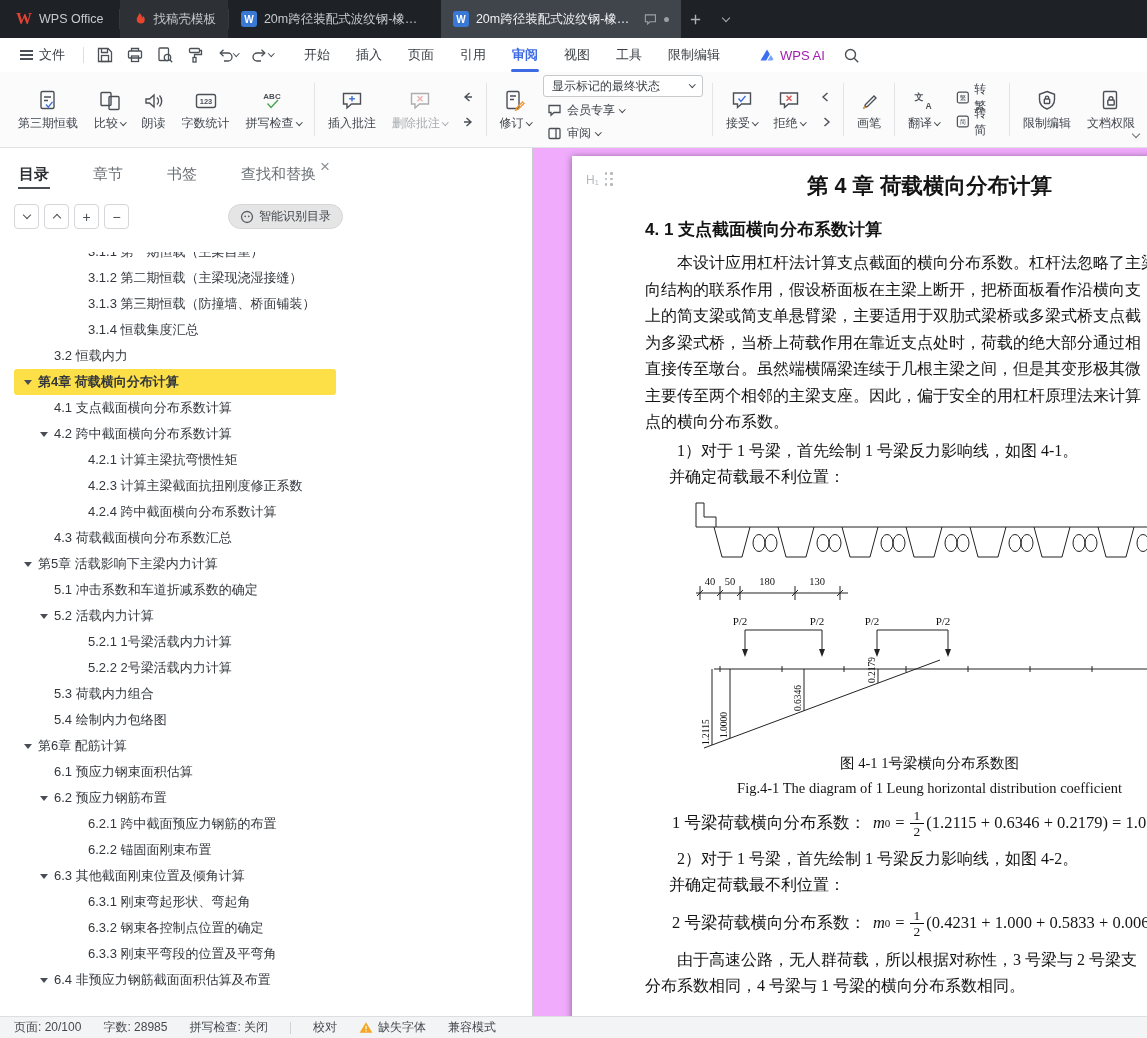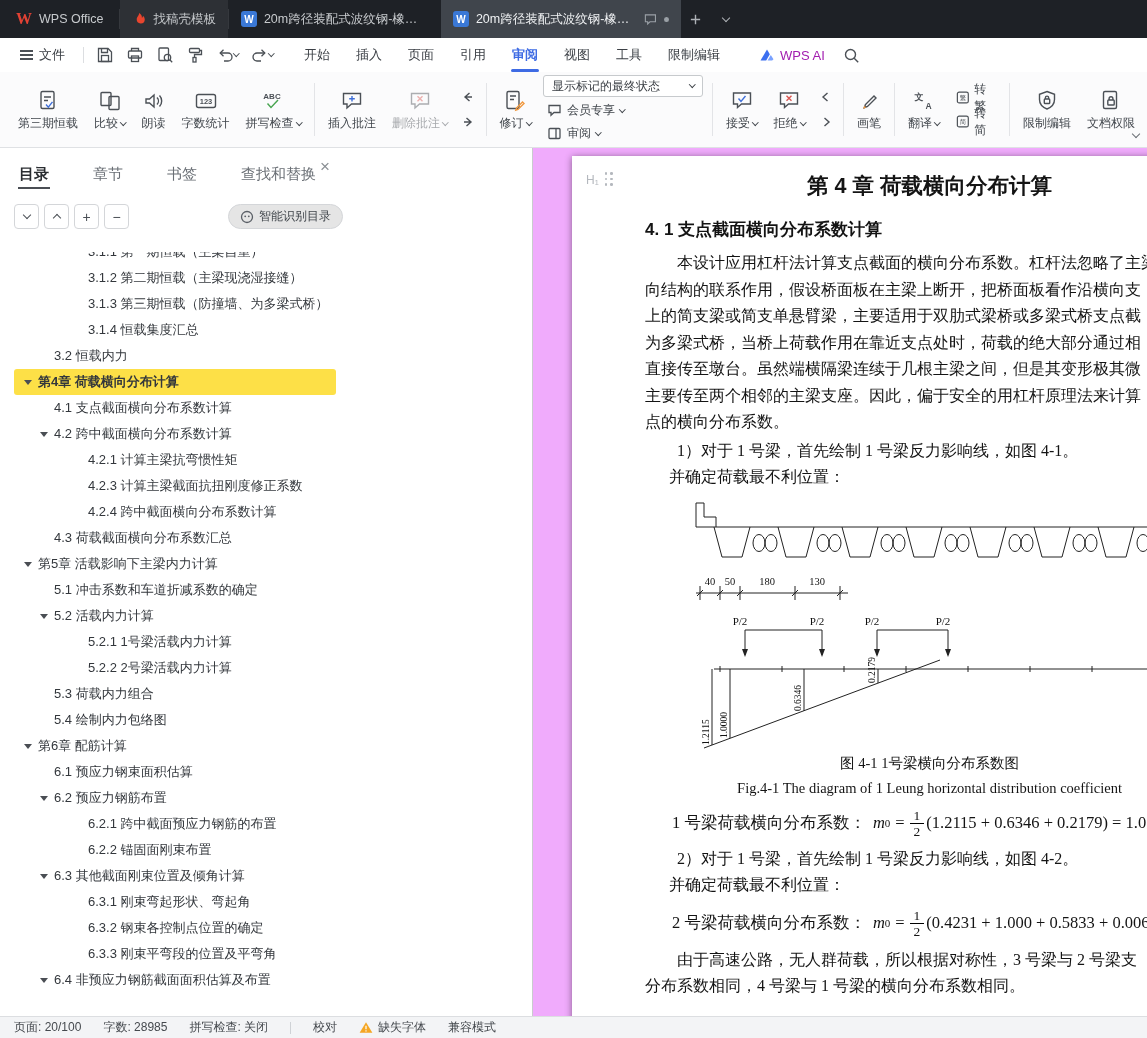--- a/index.html
+++ b/index.html
@@ -503,21 +503,21 @@
           <div class="toc-item lv3">
             <span class="caret-box">
               <i class="caret"></i>
             </span>
             <span class="toc-text">3.1.2  第二期恒载（主梁现浇湿接缝）</span>
           </div>
           <div class="toc-item lv3">
             <span class="caret-box">
               <i class="caret"></i>
             </span>
-            <span class="toc-text">3.1.3  第三期恒载（防撞墙、为多梁式桥）</span>
+            <span class="toc-text">3.1.3  第三期恒载（防撞墙、桥面铺装）</span>
           </div>
           <div class="toc-item lv3">
             <span class="caret-box">
               <i class="caret"></i>
             </span>
             <span class="toc-text">3.1.4  恒载集度汇总</span>
           </div>
           <div class="toc-item lv2">
             <span class="caret-box">
               <i class="caret"></i>

